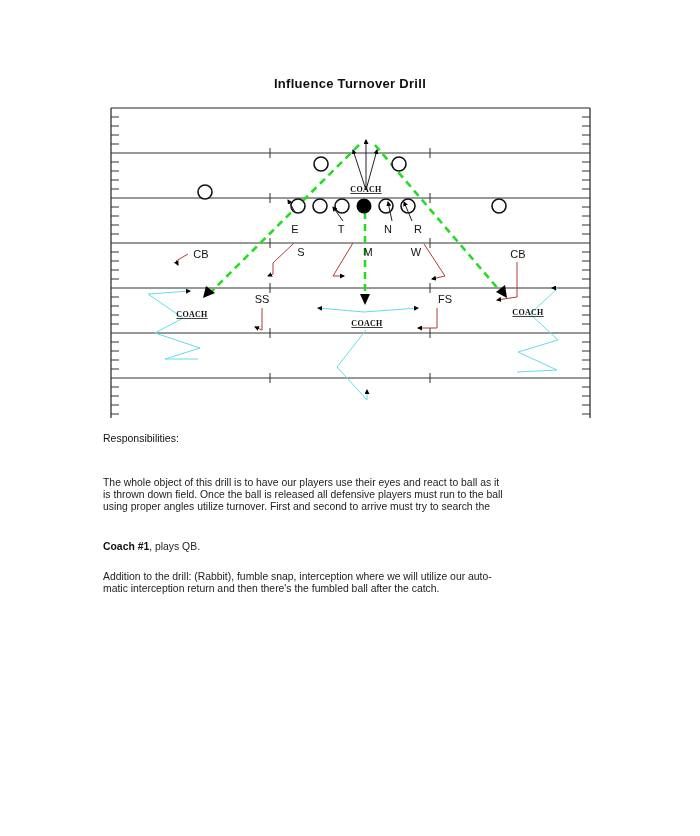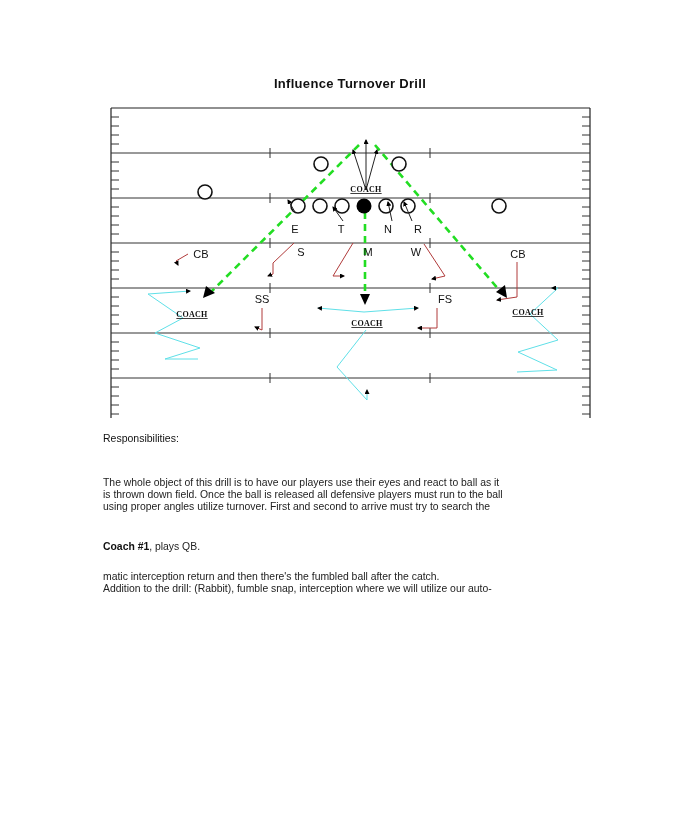--- a/index.html
+++ b/index.html
@@ -200,15 +200,15 @@
   <span>The whole object of this drill is to have our players use their eyes and react to ball as it</span>
   <span>is thrown down field. Once the ball is released all defensive players must run to the ball</span>
   <span>using proper angles utilize turnover. First and second to arrive must try to search the</span>
 </div>
 
 <div class="text-block p2">
   <div><b>Coach #1</b><span>, plays QB.</span></div>
 </div>
 
 <div class="text-block p3">
+  <span>Addition to the drill: (Rabbit), fumble snap, interception where we will utilize our auto-</span>
   <span>matic interception return and then there's the fumbled ball after the catch.</span>
-  <span>Addition to the drill: (Rabbit), fumble snap, interception where we will utilize our auto-</span>
 </div>
 
 </body></html>

